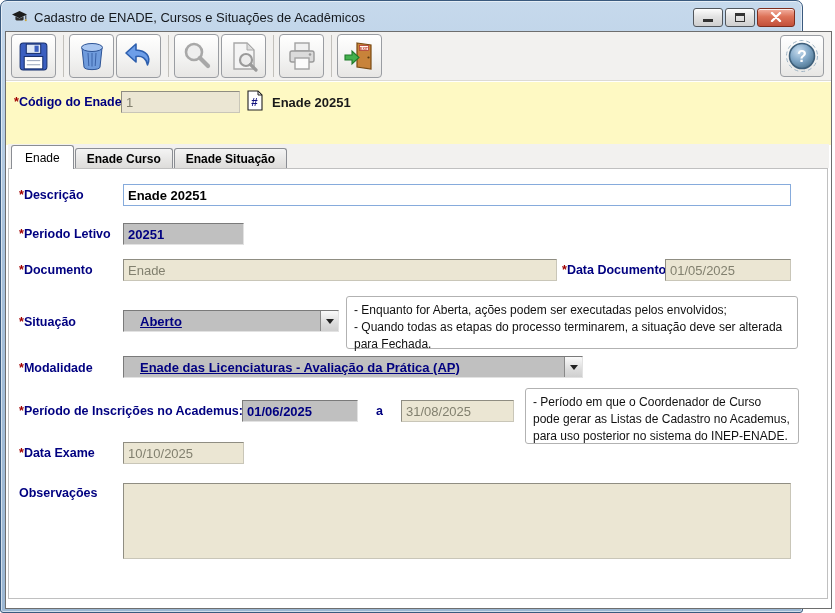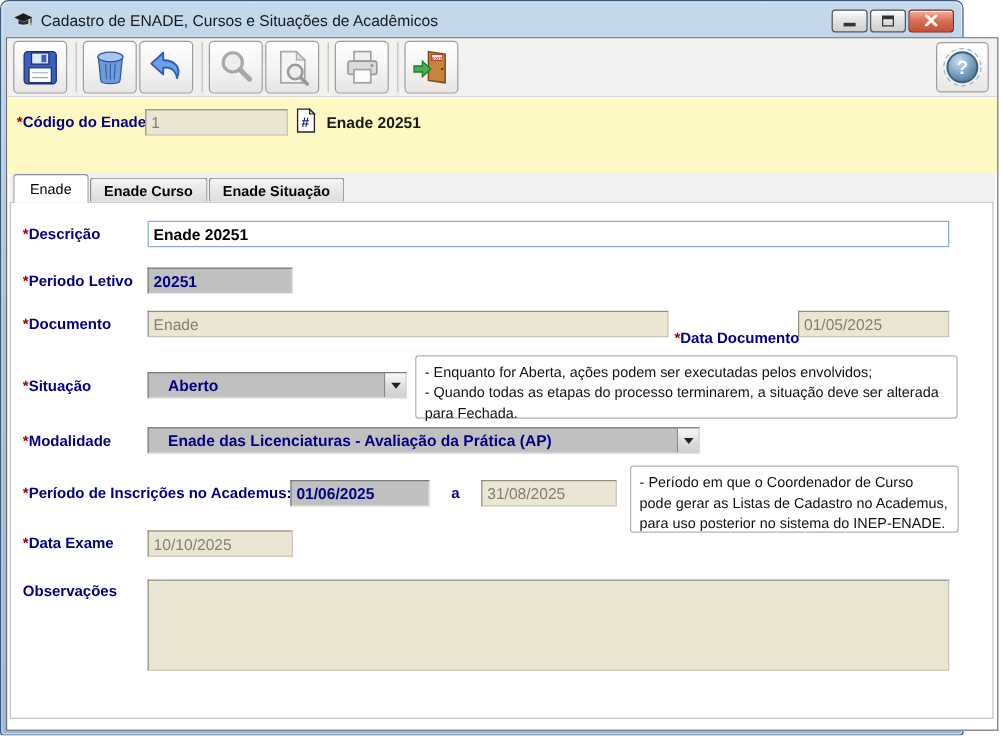--- a/index.html
+++ b/index.html
@@ -106,21 +106,21 @@
   }
   .abs { position: absolute; }
 
   .combo {
     position: absolute; height: 22px; background: #c0c0c0;
     border: 1px solid; border-color: #7a7a7a #e2e2e2 #e2e2e2 #7a7a7a;
     display: flex; align-items: center; cursor: pointer;
   }
   .combo-text {
     flex: 1; font-size: 13px; font-weight: bold; color: #000080;
-    padding-left: 16px; white-space: nowrap; overflow: hidden;
+    padding-left: 16px; white-space: nowrap; overflow: hidden; text-decoration: underline;
   }
   .combo-arrow {
     width: 18px; height: 100%; border-left: 1px solid #888;
     background: linear-gradient(#fafafa, #dcdcdc 60%, #cfcfcf);
     display: flex; align-items: center; justify-content: center;
     border-radius: 0 1px 1px 0;
   }
   .tri { width: 0; height: 0; border: 4px solid transparent; border-top: 5px solid #222; margin-top: 5px; }
 
   .notebox {
@@ -269,21 +269,21 @@
     <div class="tabpage">
 
       <span class="lbl abs" style="left:10px; top:19px;"><span class="req">*</span><span>Descrição</span></span>
       <input class="field white abs" style="left: 114px; top: 15px; width: 668px;" value="Enade 20251">
 
       <span class="lbl abs" style="left:10px; top:58px;"><span class="req">*</span><span>Periodo Letivo</span></span>
       <input class="field silver abs" style="left: 114px; top: 54px; width: 121px;" value="20251">
 
       <span class="lbl abs" style="left:10px; top:94px;"><span class="req">*</span><span>Documento</span></span>
       <input class="field cream abs" style="left: 114px; top: 90px; width: 434px;" readonly="" value="Enade">
-      <span class="lbl abs" style="left:553px; top:94px;margin-top:12px;"><span class="req">*</span><span>Data Documento</span></span>
+      <span class="lbl abs" style="left:553px; top:94px;"><span class="req">*</span><span>Data Documento</span></span>
       <input class="field cream abs" style="left: 656px; top: 90px; width: 126px;" readonly="" value="01/05/2025">
 
       <span class="lbl abs" style="left:10px; top:146px;"><span class="req">*</span><span>Situação</span></span>
       <div class="combo" style="left:114px; top:141px; width:216px;">
         <span class="combo-text">Aberto</span>
         <span class="combo-arrow">
             <span class="tri"></span>
           </span>
       </div>
       <div class="notebox" style="left:337px; top:127px; width:452px; height:53px;">- Enquanto for Aberta, ações podem ser executadas pelos envolvidos;

